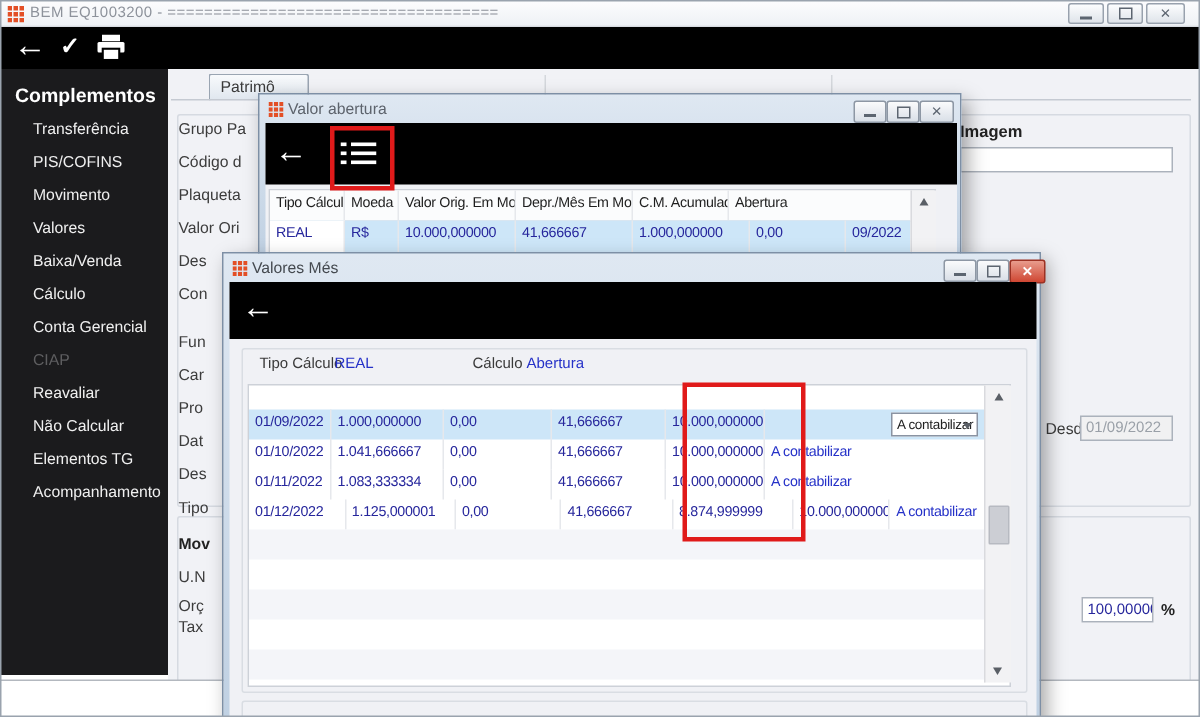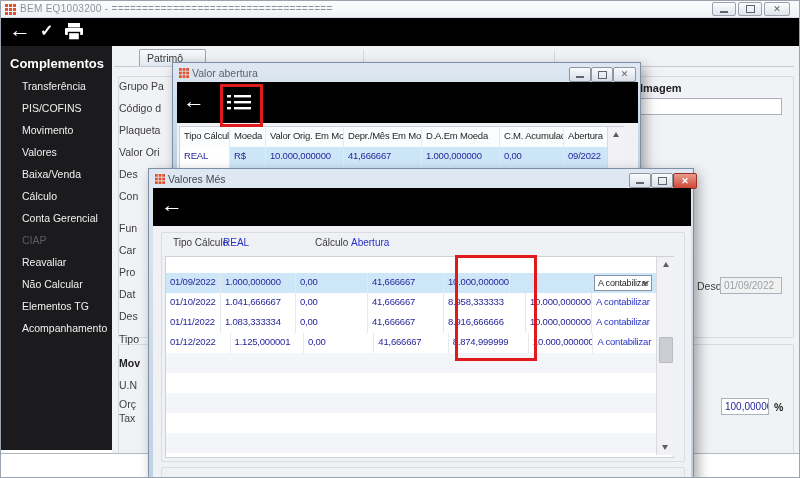--- a/index.html
+++ b/index.html
@@ -204,21 +204,20 @@
       </svg>
       <div class="redbox" style="left:43px;top:2px;width:37px;height:37px"></div>
     </div>
 
     <div class="grid" style="left:2px;top:44px;width:443px;height:43px">
       <div class="grow ghead" style="top:0;height:20px;width:427px">
         <div class="gc" style="width:50px">Tipo Cálculo</div>
         <div class="gc" style="width:36px">Moeda</div>
         <div class="gc" style="width:78px">Valor Orig. Em Moeda</div>
         <div class="gc" style="width:78px">Depr./Mês Em Moeda</div>
-        <div class="gc" style="width:78px">D.A.Em Moeda</div>
         <div class="gc" style="width:64px">C.M. Acumulada</div>
         <div class="gc" style="width:43px;border-right:none">Abertura</div>
       </div>
       <div class="grow sel" style="top:20px;height:22px;width:427px">
         <div class="gc gval" style="width:50px;background:#fff">REAL</div>
         <div class="gc gval" style="width:36px">R$</div>
         <div class="gc gval r" style="width:78px">10.000,000000</div>
         <div class="gc gval r" style="width:78px">41,666667</div>
         <div class="gc gval r" style="width:78px">1.000,000000</div>
         <div class="gc gval r" style="width:64px">0,00</div>
@@ -282,31 +281,29 @@
       <div class="combo" style="left:428px;top:18px;width:58px;height:16px">
         <span>A contabilizar</span>
         <div class="tri-down" style="position:absolute;right:3px;top:6px;border-left-width:3px;border-right-width:3px;border-top-width:4px"></div>
       </div>
 
       <div class="grow" style="top:36px;height:20px;width:490px">
         <div class="gc gval" style="width:55px">01/10/2022</div>
         <div class="gc gval r" style="width:75px">1.041,666667</div>
         <div class="gc gval r" style="width:72px">0,00</div>
         <div class="gc gval r" style="width:76px">41,666667</div>
-        <div class="gc gval r" style="width:82px">8.958,333333</div>
         <div class="gc gval r" style="width:66px">10.000,000000</div>
         <div class="gc gval" style="width:64px;border-right:none;color:#2531c8">A contabilizar</div>
       </div>
 
       <div class="grow" style="top:56px;height:20px;width:490px">
         <div class="gc gval" style="width:55px">01/11/2022</div>
         <div class="gc gval r" style="width:75px">1.083,333334</div>
         <div class="gc gval r" style="width:72px">0,00</div>
         <div class="gc gval r" style="width:76px">41,666667</div>
-        <div class="gc gval r" style="width:82px">8.916,666666</div>
         <div class="gc gval r" style="width:66px">10.000,000000</div>
         <div class="gc gval" style="width:64px;border-right:none;color:#2531c8">A contabilizar</div>
       </div>
 
       <div class="grow" style="top:76px;height:20px;width:490px">
         <div class="gc gval" style="width:66px">01/12/2022</div>
         <div class="gc gval r" style="width:75px">1.125,000001</div>
         <div class="gc gval r" style="width:72px">0,00</div>
         <div class="gc gval r" style="width:76px">41,666667</div>
         <div class="gc gval r" style="width:82px">8.874,999999</div>

